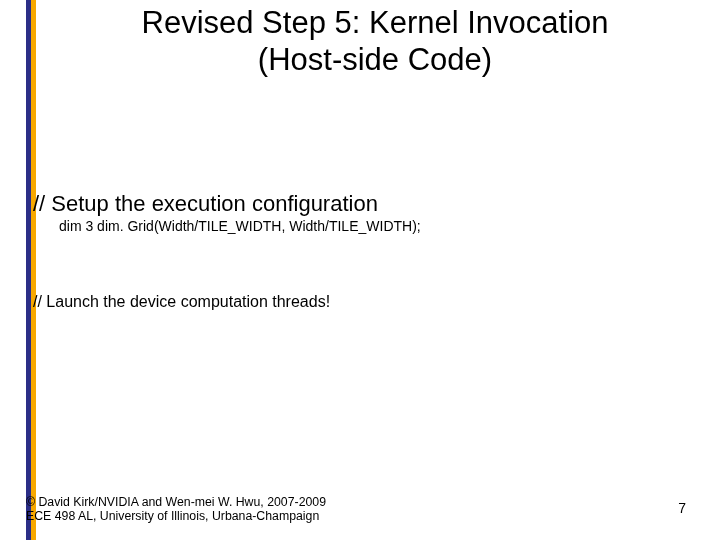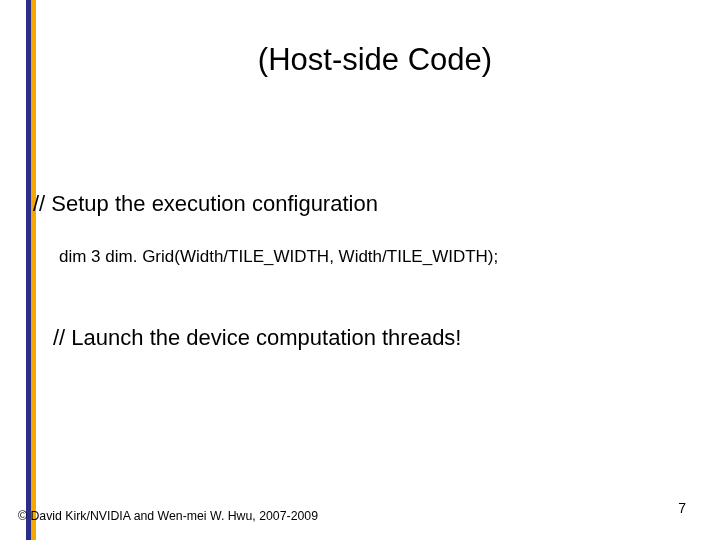--- a/index.html
+++ b/index.html
@@ -53,40 +53,38 @@
     top: 190px;
     font-size: 19px;
     color: #000;
     line-height: 1.28;
   }
   .comment1 {
     font-size: 22px;
   }
   .code-indent {
     padding-left: 26px;
-    font-size: 17px;
-    margin-top: 28px;
+    font-size: 14px;
   }
   .gap {
     height: 56px;
   }
   .comment2 {
-    font-size: 22px;
-    margin-left: 20px;
+    font-size: 16px;
   }
   .kernel-line {
     font-size: 19px;
     white-space: nowrap;
   }
   .red {
     color: #d40000;
   }
   .footer {
     position: absolute;
-    left: 18px;
+    left: 26px;
     bottom: 16px;
     font-size: 12.3px;
     color: #000;
     line-height: 1.2;
   }
   .page-num {
     position: absolute;
     right: 34px;
     bottom: 24px;
     font-size: 14px;
@@ -95,28 +93,29 @@
 </style>
 </head>
 <body>
 
 <div class="accent-bar">
   <div class="navy"></div>
   <div class="gold"></div>
 </div>
 
 <div class="title">
-  <br>
+  <span>Revised Step 5: Kernel Invocation</span><br>
   <span>(Host-side Code)</span>
 </div>
 
 <div class="body">
   <div class="comment1">// Setup the execution configuration</div>
   <div class="code-indent">dim 3 dim. Grid(Width/TILE_WIDTH, Width/TILE_WIDTH);</div>
   <div class="gap"></div>
   <div class="comment2">// Launch the device computation threads!</div>
 </div>
 
 <div class="footer">
   <span>© David Kirk/NVIDIA and Wen-mei W. Hwu, 2007-2009</span><br>
+  <span>ECE 498 AL, University of Illinois, Urbana-Champaign</span>
 </div>
 
 <div class="page-num">7</div>
 
 </body></html>

